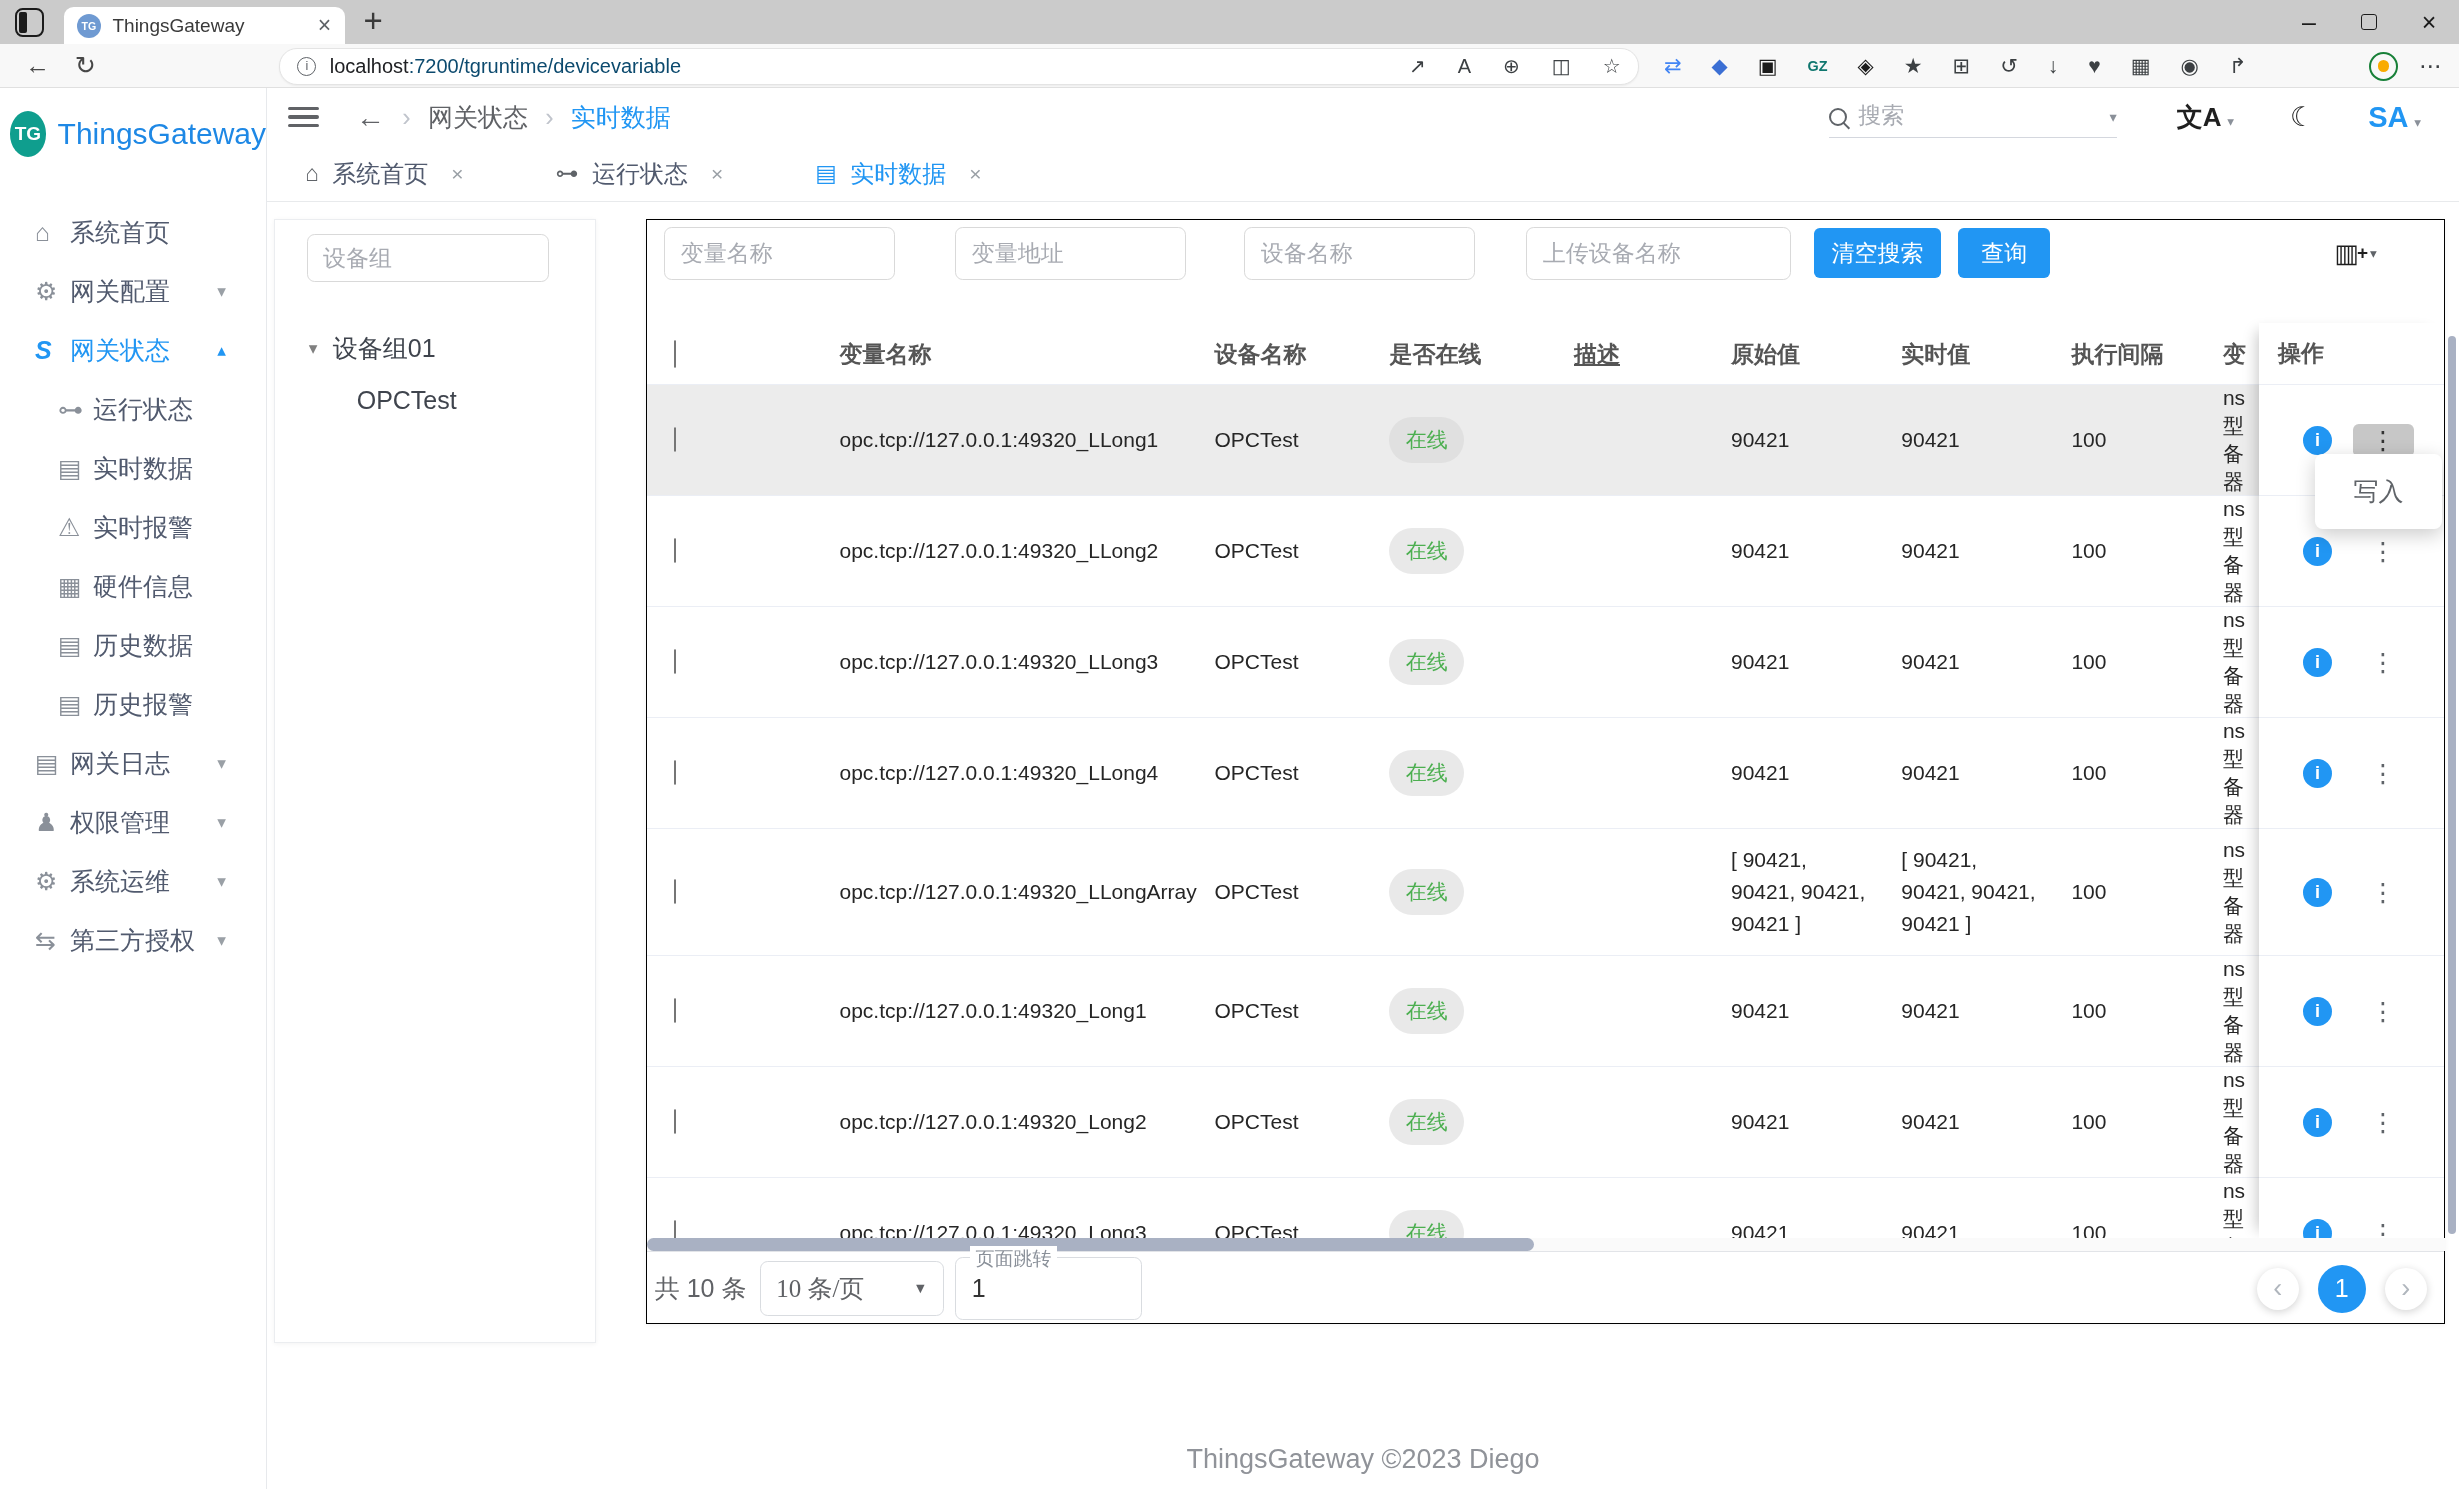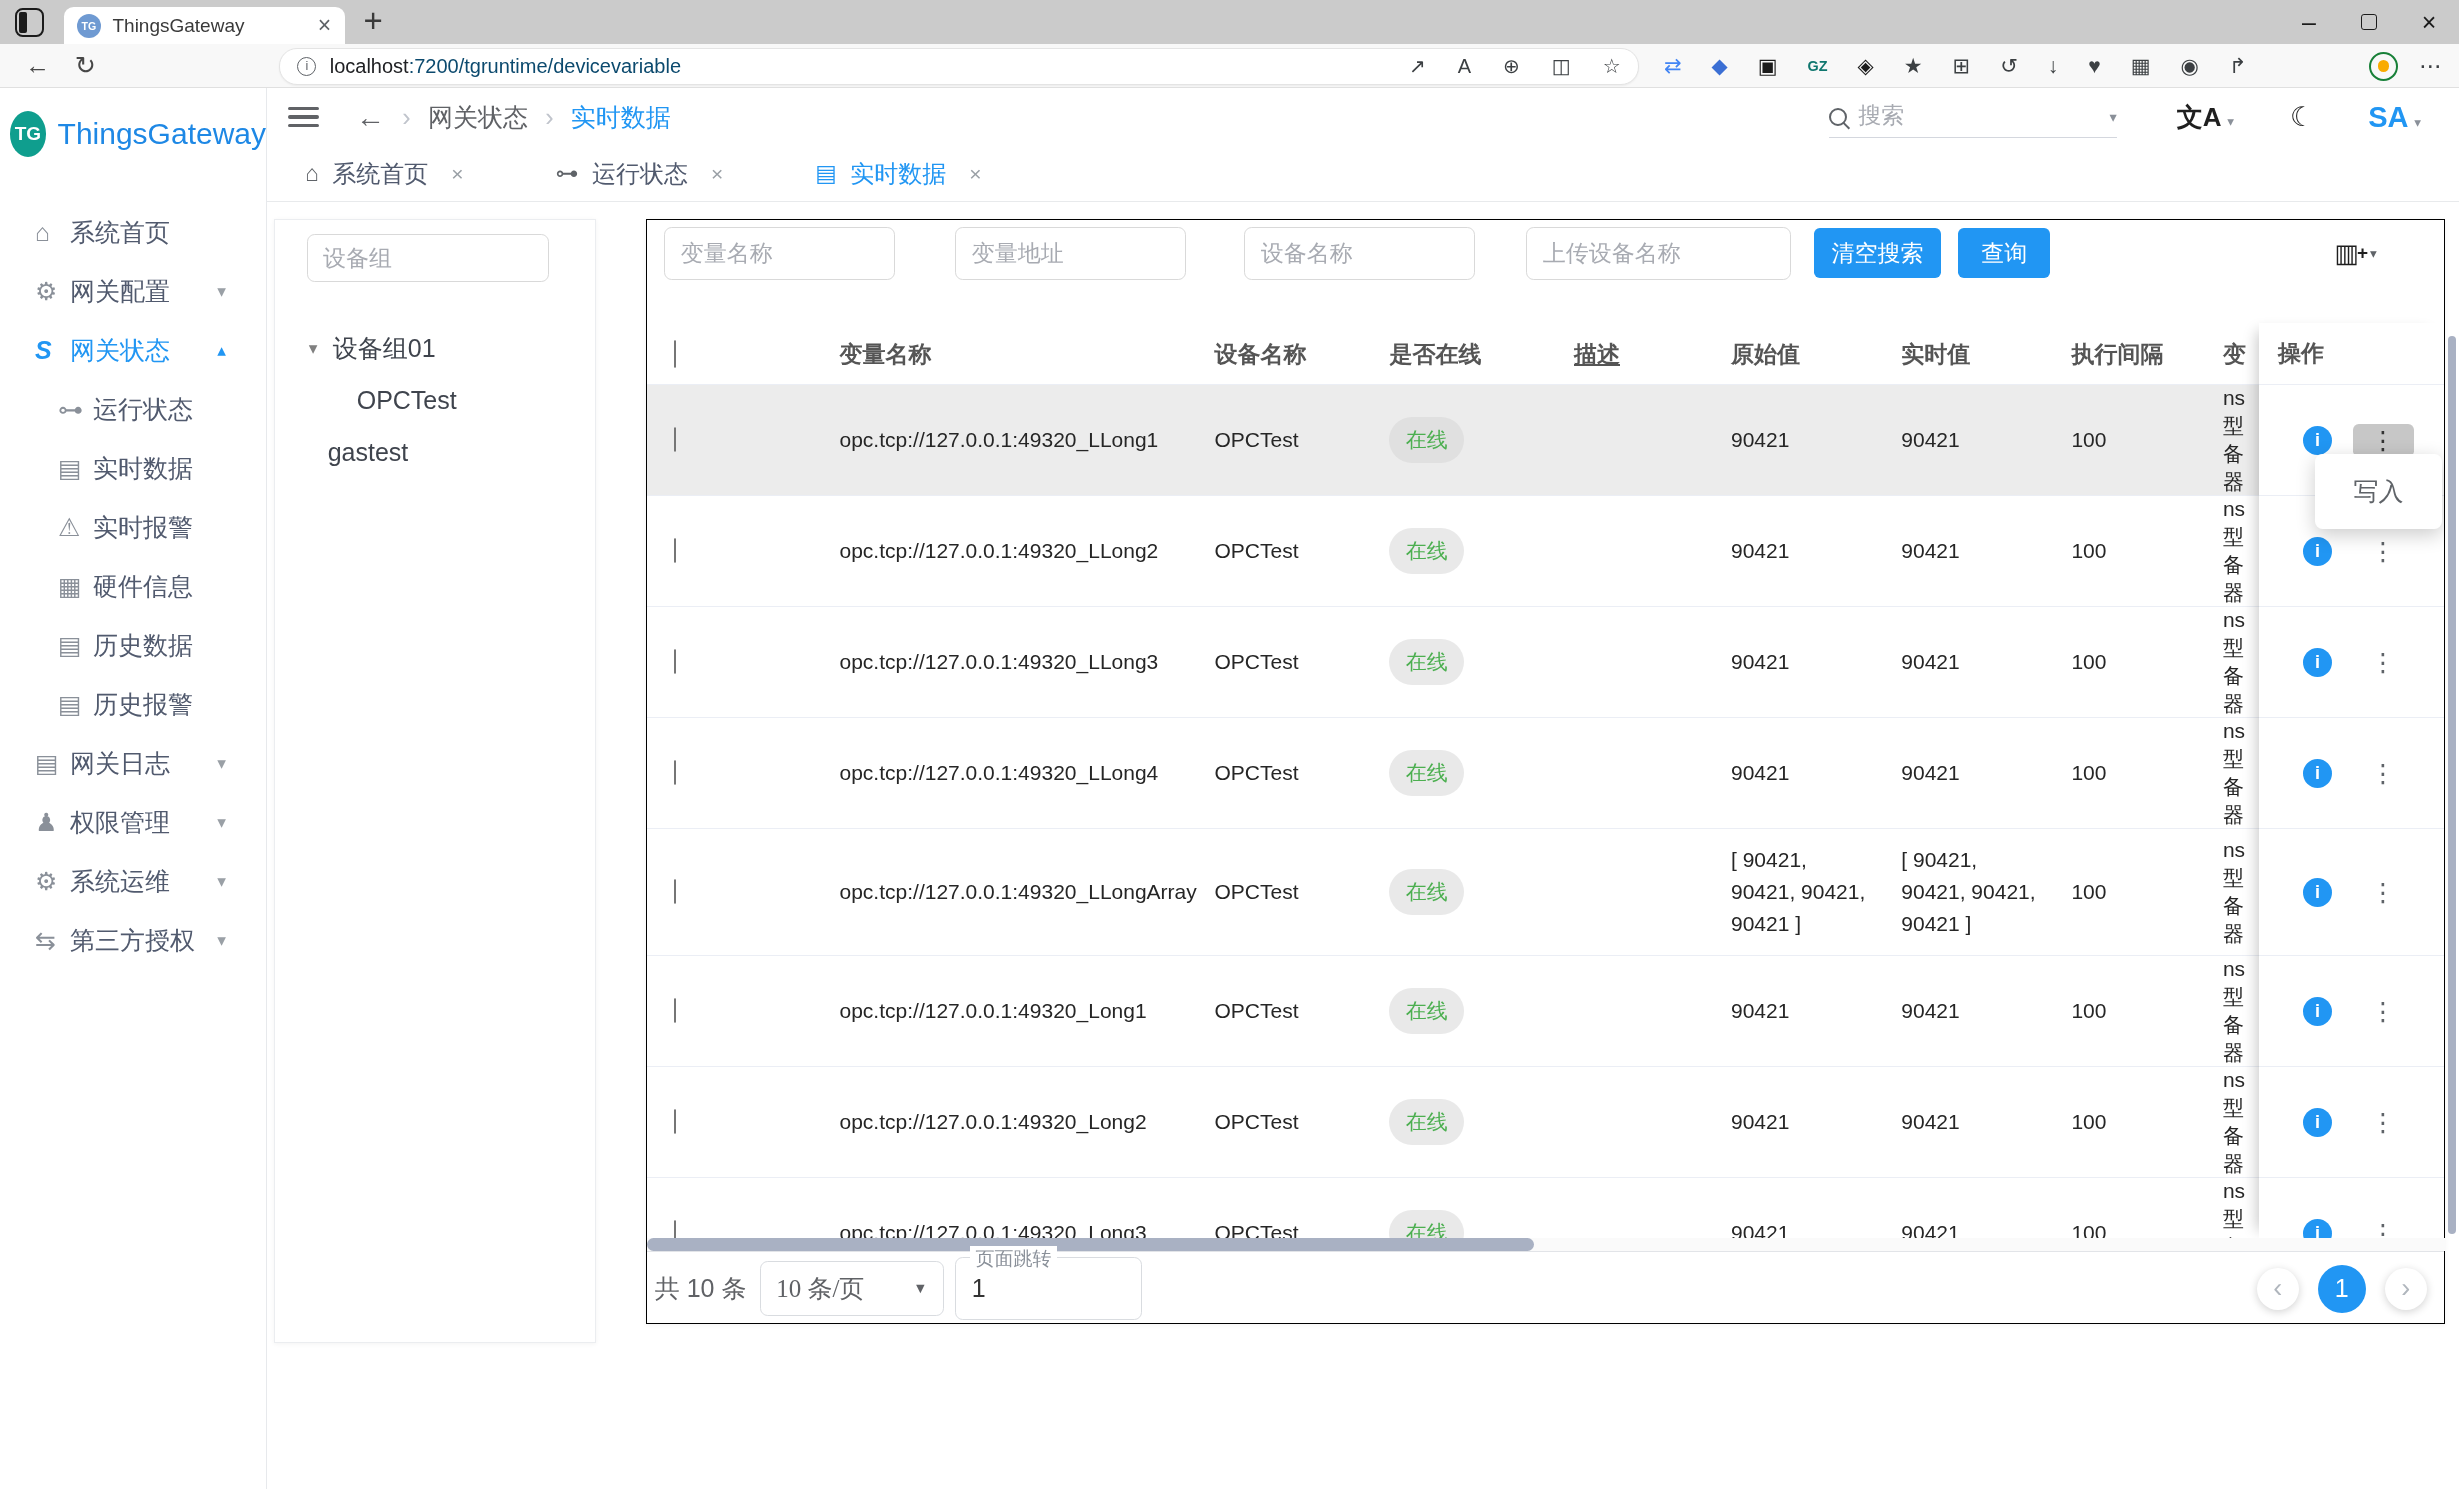--- a/index.html
+++ b/index.html
@@ -288,21 +288,20 @@
       </div>
 
     <div class="tree-panel">
       <input class="tree-search" placeholder="设备组" style="">
       <div class="tree">
         <div class="tnode">
           <span class="tcaret">▾</span>
           <span>设备组01</span>
         </div>
         <div class="tnode lv1">OPCTest</div>
-        <div class="tnode root2">gastest</div>
       </div>
     </div>
 
     <div class="table-card">
       <div class="filter-row" id="filter-row">
           <input class="f-input" placeholder="变量名称" style="width: 231px;">
           <input class="f-input" placeholder="变量地址" style="width: 231px; margin-left: 60px;">
           <input class="f-input" placeholder="设备名称" style="width: 231px; margin-left: 58px;">
           <input class="f-input" placeholder="上传设备名称" style="width: 265px; margin-left: 51px;">
           <button class="btn-primary" style="margin-left: 23px;">清空搜索</button>
@@ -502,17 +501,18 @@
           <span class="val">1</span>
         </div>
         <div class="pright">
           <span class="pcirc">‹</span>
           <span class="pcur">1</span>
           <span class="pcirc">›</span>
         </div>
       </div>
     </div>
 
+    <div class="footer">ThingsGateway ©2023 Diego</div>
   </div>
 </div>
 
 <div class="vscroll"></div>
 
 
 </body></html>

